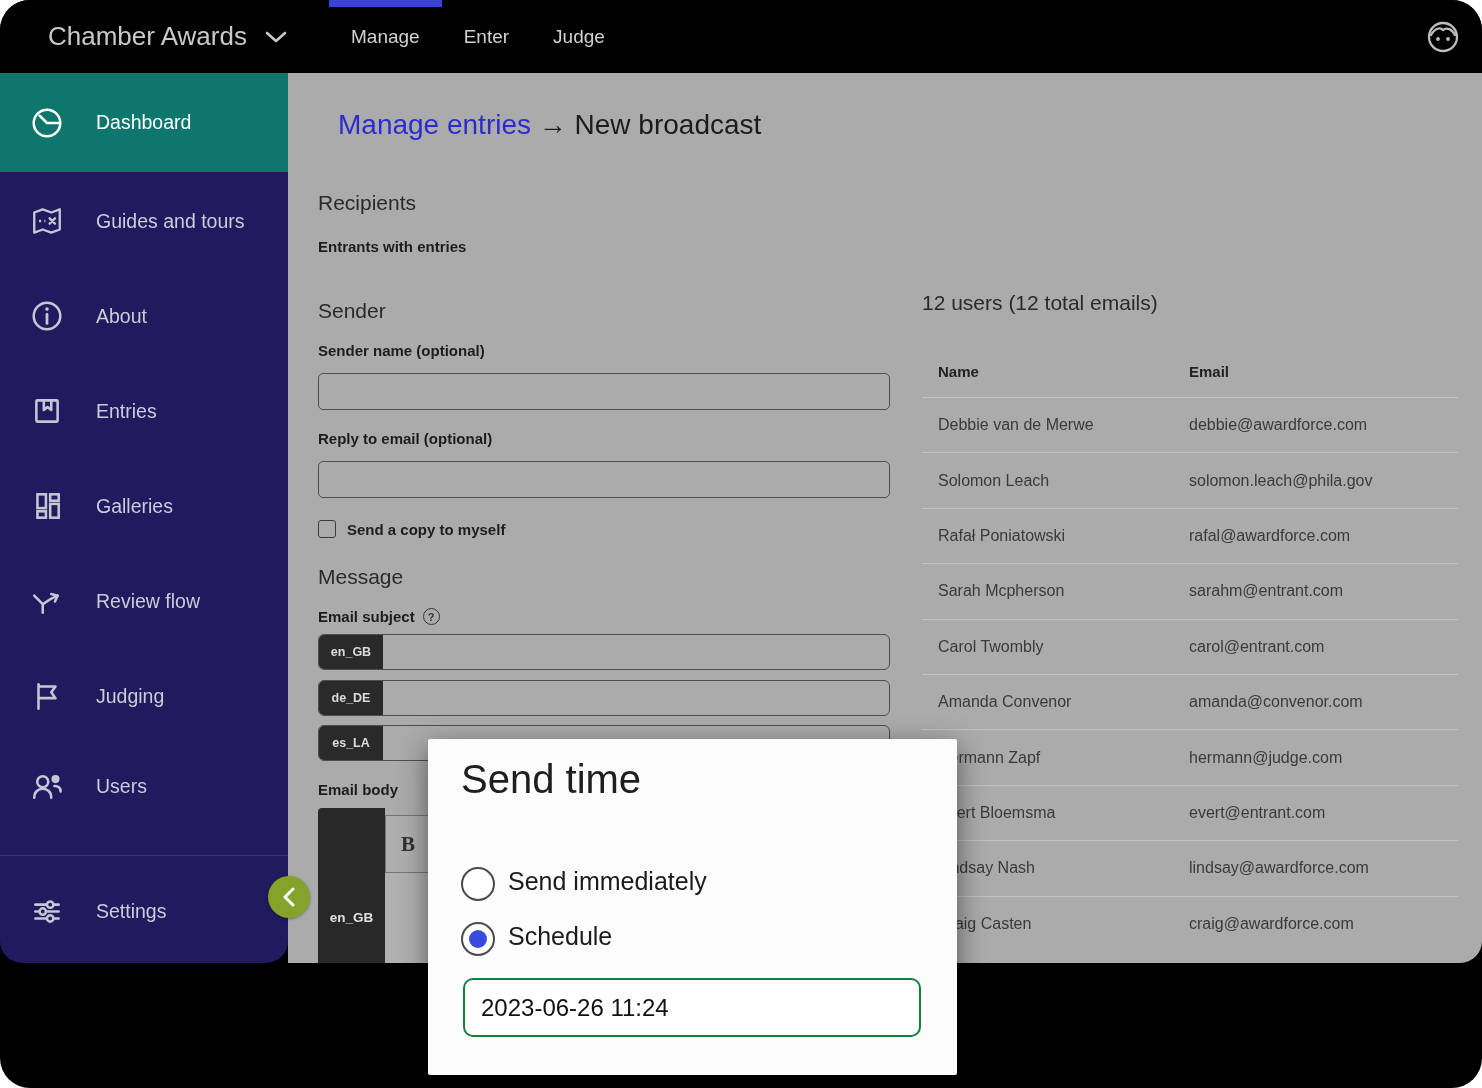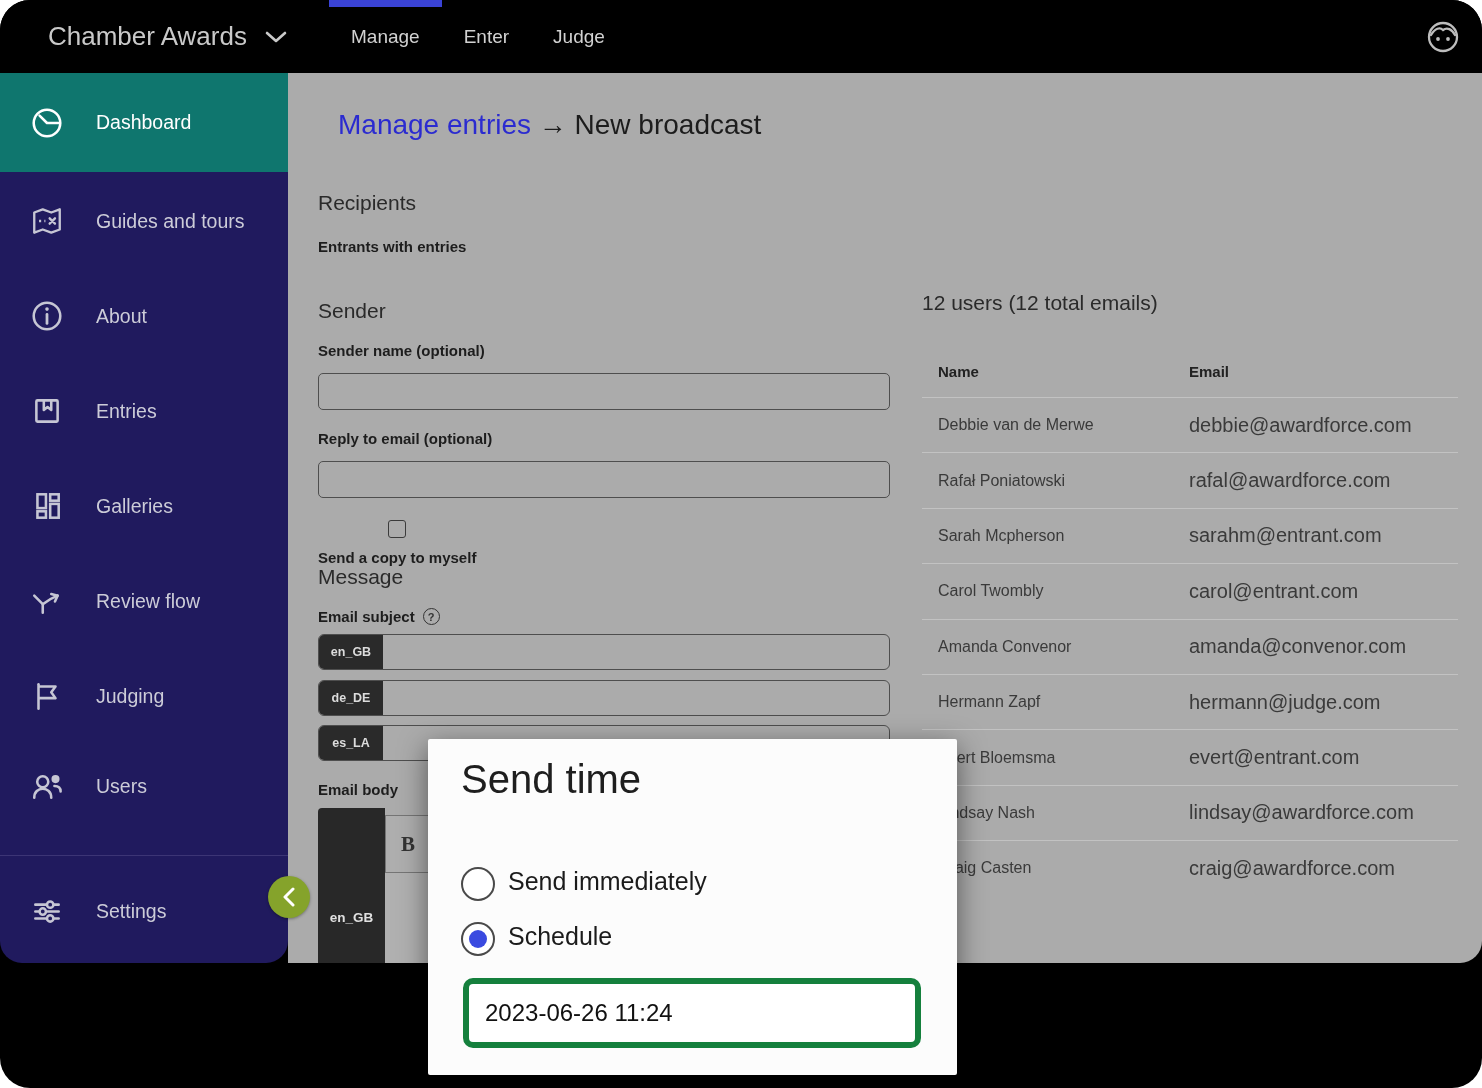--- a/index.html
+++ b/index.html
@@ -34,21 +34,21 @@
   
   .main { position:absolute; left:288px; top:73px; width:1194px; height:890px;
           background:#ababab; border-radius:0 0 22px 0; overflow:hidden; }
   .breadcrumb { position:absolute; left:30px; top:36px; font-size:28px; color:#1c1c1c;margin-left:20px; }
   .breadcrumb .bc-link { color:#2b2bd0; cursor:pointer; }
   .sec-h { position:absolute; left:30px; font-size:21px; color:#2a2a2a; }
   .lbl { position:absolute; left:30px; font-size:15px; font-weight:600; color:#1d1d1d; }
   .tinput { position:absolute; left:30px; width:572px; height:37px; background:transparent;
             border:1.4px solid #4e4e4e; border-radius:5px; font-size:16px; color:#222; padding:0 10px;
             font-family:"Liberation Sans", sans-serif; }
-  .check-row { position:absolute; left:30px; top:447px; display:flex; align-items:center; gap:11px;flex-direction:column; }
+  .check-row { position:absolute; left:30px; top:447px; display:flex; align-items:center; gap:11px; }
   .checkbox { width:18px; height:18px; border:1.6px solid #3b3b3b; border-radius:3px; background:transparent; cursor:pointer; }
   .check-row span.txt { font-size:15px; font-weight:600; color:#1d1d1d; }
   .subject-label-row { position:absolute; left:30px; top:535px; display:flex; align-items:center; gap:8px; }
   .help-circle { width:17px; height:17px; border:1.5px solid #333; border-radius:50%; display:flex;
                  align-items:center; justify-content:center; font-size:11px; font-weight:700; color:#333; cursor:pointer; }
   .subj-row { position:absolute; left:30px; width:572px; height:36px; border:1.4px solid #4e4e4e;
               border-radius:6px; display:flex; overflow:hidden; }
   .subj-tag { width:64px; background:#2a2a2a; color:#dcdcdc; font-size:12.5px; font-weight:600;
               display:flex; align-items:center; justify-content:center; }
   .subj-field { flex:1; background:transparent; border:none; font-size:15px; color:#222; padding:0 10px;
@@ -61,34 +61,34 @@
   .editor-bold { margin-left:15px; font-family:"Liberation Serif", serif; font-weight:700; font-size:21px;
                  color:#333; cursor:pointer; }
   .editor-area { position:absolute; left:97px; top:800px; width:505px; height:90px; background:#b0b0b0; }
 
   
   .users-h { position:absolute; left:634px; top:218px; font-size:21px; color:#2a2a2a; }
   .utable { position:absolute; left:634px; top:272px; width:536px; }
   .urow { display:flex; height:55.4px; align-items:center; border-top:1px solid #c2c2c2; }
   .urow.head { height:52px; border-top:none; }
   .ucell-name { width:267px; padding-left:16px; font-size:16px; color:#3a3a3a; }
-  .ucell-email { flex:1; font-size:20px; color:#3a3a3a; }
+  .ucell-email { flex:1; font-size:16px; color:#3a3a3a; }
   .urow.head .ucell-name, .urow.head .ucell-email { font-weight:700; font-size:15px; color:#222; }
 
   
   .modal { position:absolute; left:428px; top:739px; width:529px; height:336px; background:#fcfcfc;
            border-radius:2px; box-shadow:0 8px 28px rgba(0,0,0,.5); z-index:50; }
   .modal-title { position:absolute; left:33px; top:18px; font-size:40px; color:#1e1e1e; }
   .radio-row { position:absolute; left:33px; height:34px; display:flex; align-items:flex-start; gap:13px; cursor:pointer; }
   .radio { width:34px; height:34px; border:2px solid #4a4a4a; border-radius:50%; background:#fff;
            display:flex; align-items:center; justify-content:center; flex:0 0 auto; }
   .radio.sel::after { content:""; width:18px; height:18px; border-radius:50%; background:#3a4ae0; }
   .radio-row .rlbl { font-size:25px; color:#1b1b1b; }
-  .dt-input { position:absolute; left:35px; top:239px; width:458px; height:70px; background:#fff;
-              border:6px solid #15803d; border-radius:10px; font-size:24px; color:#111; padding:0 16px;
+  .dt-input { position:absolute; left:35px; top:239px; width:458px; height:59px; background:#fff;
+              border:2px solid #15803d; border-radius:10px; font-size:24px; color:#111; padding:0 16px;
               font-family:"Liberation Sans", sans-serif; }
 
   svg.icon { display:block; width:100%; height:100%; }
 </style>
 </head>
 <body>
 
 <div class="window">
 
   <div class="topbar">
@@ -278,20 +278,24 @@
     <div class="utable">
       <div class="urow head">
         <div class="ucell-name">Name</div>
         <div class="ucell-email">Email</div>
       </div>
       <div class="urow">
         <div class="ucell-name">Debbie van de Merwe</div>
         <div class="ucell-email">debbie@awardforce.com</div>
       </div>
       <div class="urow">
+        <div class="ucell-name">Solomon Leach</div>
+        <div class="ucell-email">solomon.leach@phila.gov</div>
+      </div>
+      <div class="urow">
         <div class="ucell-name">Rafał Poniatowski</div>
         <div class="ucell-email">rafal@awardforce.com</div>
       </div>
       <div class="urow">
         <div class="ucell-name">Sarah Mcpherson</div>
         <div class="ucell-email">sarahm@entrant.com</div>
       </div>
       <div class="urow">
         <div class="ucell-name">Carol Twombly</div>
         <div class="ucell-email">carol@entrant.com</div>

